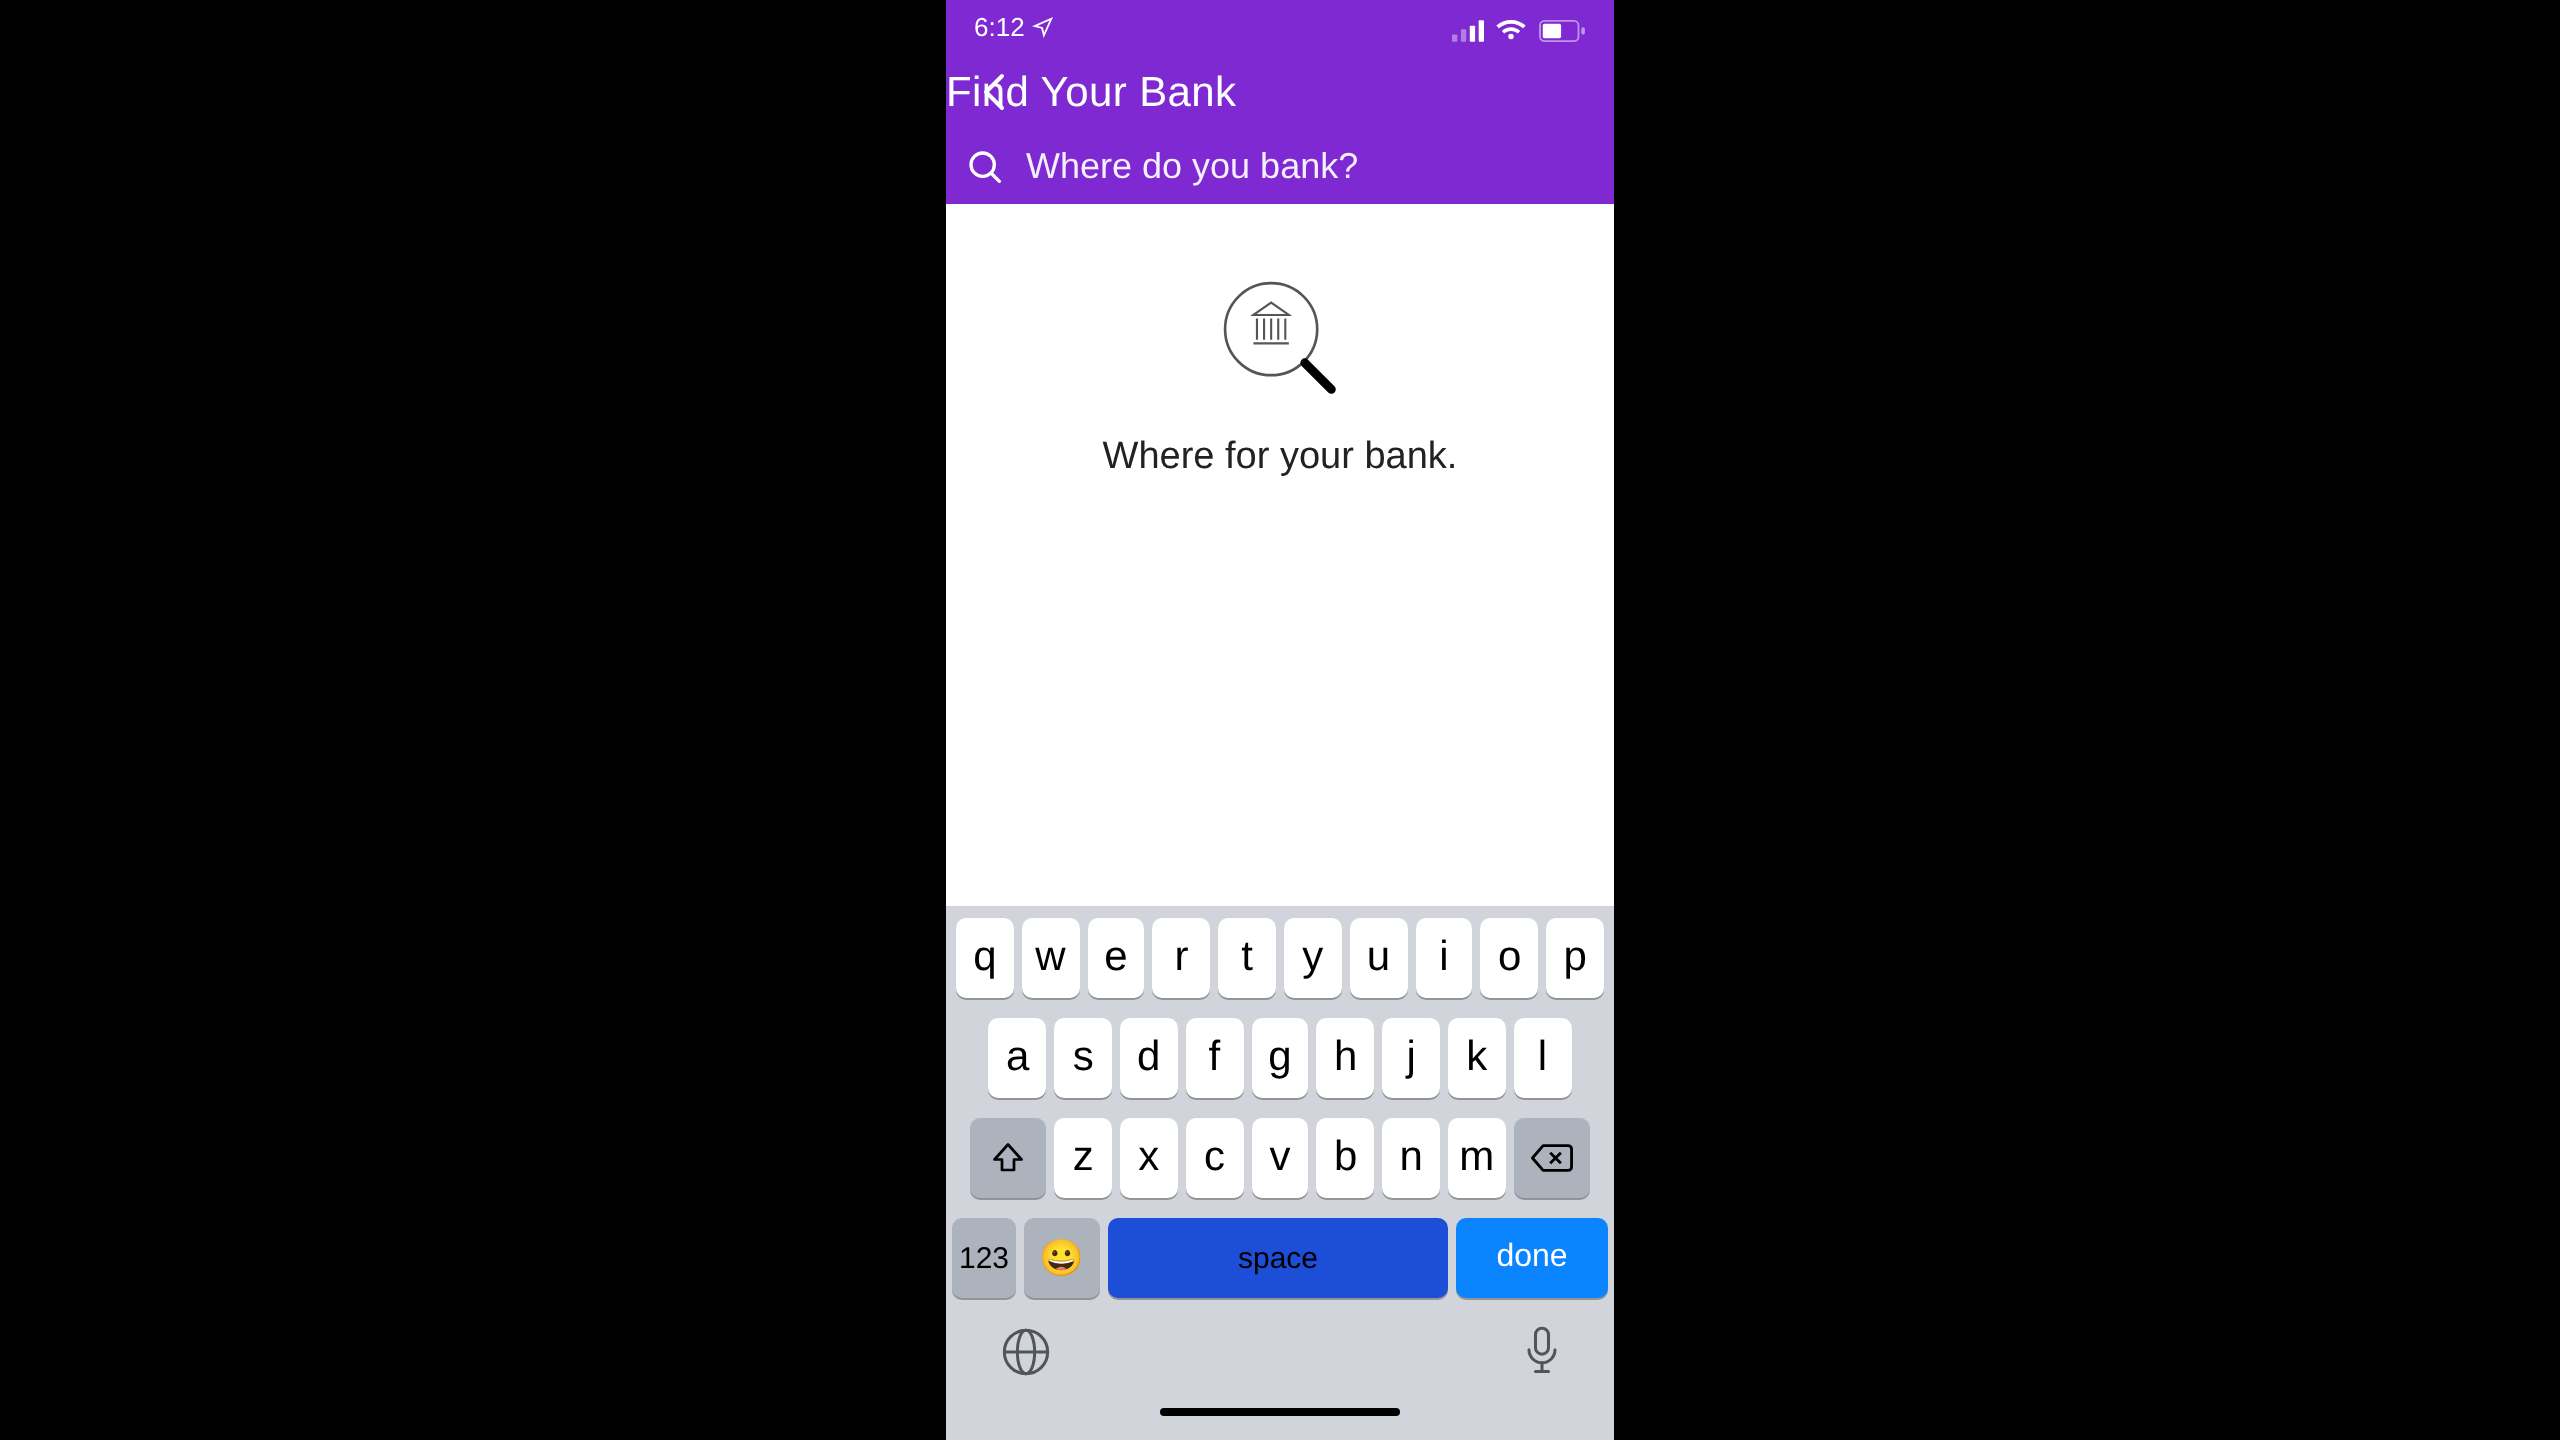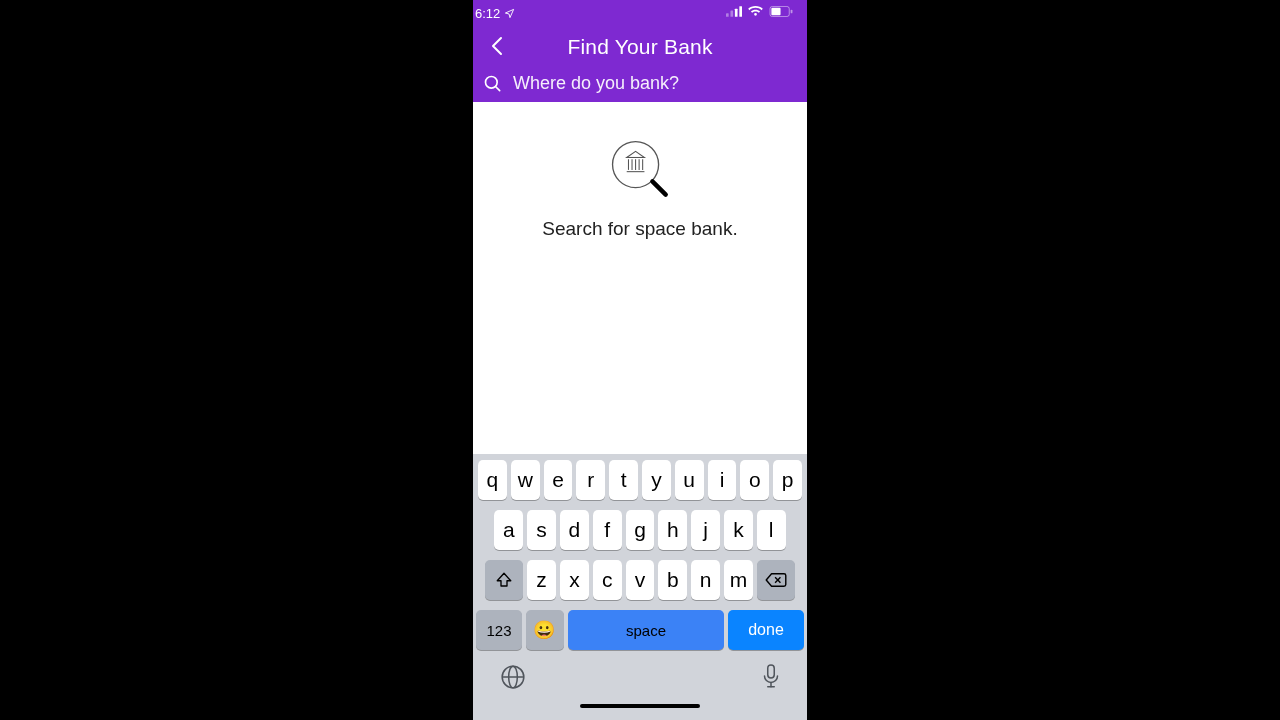--- a/index.html
+++ b/index.html
@@ -22,32 +22,32 @@
     flex-direction: column;
   }
   .header {
     background: #7E29D1;
     color: #fff;
     padding-top: 0;
   }
   .status-bar {
     display: flex;
     justify-content: space-between;
-    align-items: flex-start;
-    padding: 6px 14px 2px 2px;
+    align-items: flex-end;
+    padding: 6px 14px 2px 14px;
     font-size: 13px;
     font-weight: 500;
   }
   .status-left { display: flex; align-items: center; gap: 4px; }
   .status-right { display: flex; align-items: center; gap: 6px; }
   .status-right svg { display: block; }
   .nav-bar {
     display: flex;
     align-items: center;
-    justify-content: center;
+    justify-content: flex-start;
     position: relative;
     padding: 12px 0 10px 0;
   }
   .back-btn {
     position: absolute;
     left: 12px;
     top: 50%;
     transform: translateY(-50%);
     width: 24px;
     height: 24px;
@@ -124,23 +124,23 @@
     font-size: 21px;
     color: #000;
     height: 40px;
   }
   .key.letter { width: 28.8px; }
   .row2 { padding: 0 18px; }
   .row3-wrap { display: flex; gap: 4px; justify-content: center; }
   .row3-mid { display: flex; gap: 4px; }
   .key.shift, .key.backspace { width: 38px; background:#ADB3BD; }
   .bottom-row { display: flex; gap: 4px; margin-top: 10px; }
-  .key.num { width: 46px; background:#ADB3BD; font-size:15px; }
+  .key.num { width: 32px; background:#ADB3BD; font-size:15px; }
   .key.emoji { width: 38px; background:#ADB3BD; font-size:18px;}
-  .key.space { flex: 1; background:#3b82f6; font-size:15px; }
+  .key.space { flex: 1; background:#1d4ed8; font-size:15px; }
   .key.done { width: 76px; background:#0A84FF; color:#fff; font-size:16px; }
   .kb-footer {
     display: flex;
     justify-content: space-between;
     align-items: center;
     padding: 14px 24px 4px 24px;
   }
   .home-indicator {
     width: 120px;
     height: 4px;
@@ -210,21 +210,21 @@
           <line x1="22" y1="24" x2="22" y2="36"></line>
           <line x1="26" y1="24" x2="26" y2="36"></line>
           <line x1="30" y1="24" x2="30" y2="36"></line>
           <line x1="34" y1="24" x2="34" y2="36"></line>
           <line x1="38" y1="24" x2="38" y2="36"></line>
           <line x1="20" y1="38" x2="40" y2="38"></line>
         </g>
         <line x1="49" y1="49" x2="64" y2="64" stroke="#000" stroke-width="5" stroke-linecap="round"></line>
       </svg>
     </div>
-    <div class="content-title">Search for space bank.</div>
+    <div class="content-title">Where for your bank.</div>
   </div>
 
   <div class="keyboard">
     <div class="kb-row" id="kbrow1">
         <div class="key letter">q</div>
         <div class="key letter">w</div>
         <div class="key letter">e</div>
         <div class="key letter">r</div>
         <div class="key letter">t</div>
         <div class="key letter">y</div>

